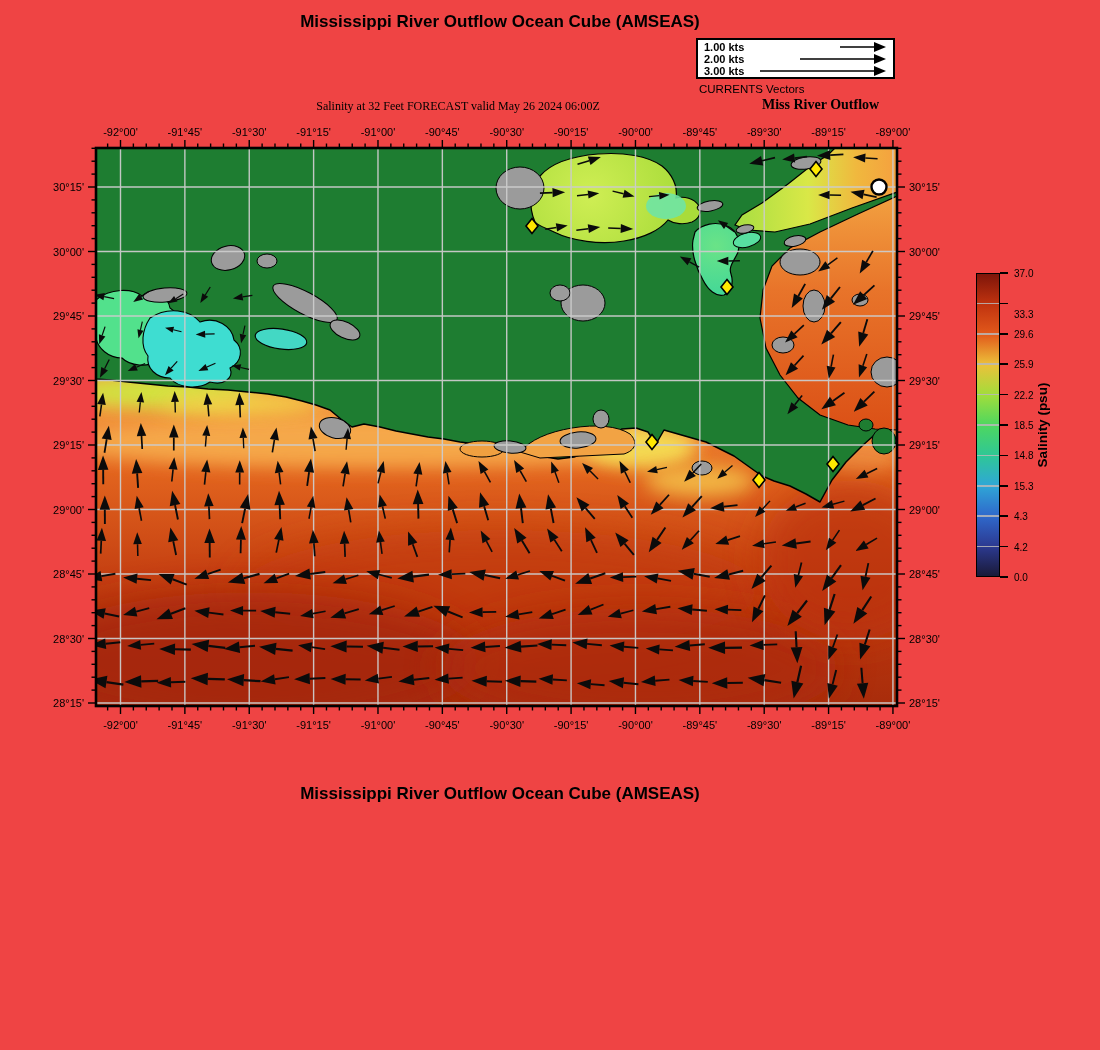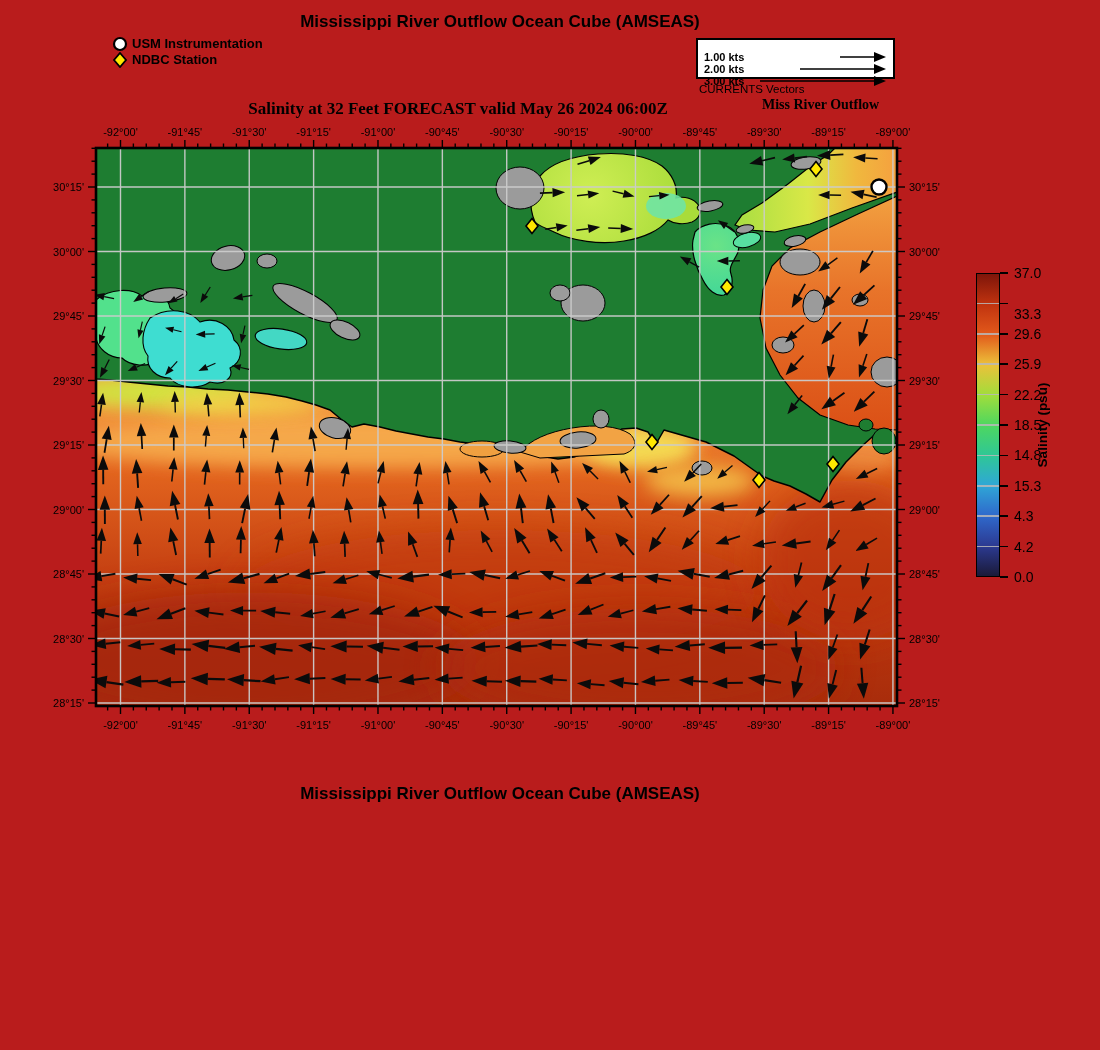--- a/index.html
+++ b/index.html
@@ -1,62 +1,48 @@
 <!DOCTYPE html>
 <html><head>
 <meta charset="utf-8">
 <style>
   html,body{margin:0;padding:0;background:#ffffff;}
-  .page{position:relative;width:1100px;height:1050px;background:#b91c1c;overflow:hidden;
+  .page{position:relative;width:1100px;height:1050px;background:#ef4444;overflow:hidden;
         font-family:"Liberation Sans",sans-serif;color:#000;}
   .abs{position:absolute;}
   .main-title{left:0;top:12px;width:1000px;text-align:center;font-size:17px;font-weight:bold;}
   .bottom-title{left:0;top:784px;width:1000px;text-align:center;font-size:17px;font-weight:bold;}
   .subtitle{left:0;top:99px;width:916px;text-align:center;font-family:"Liberation Serif",serif;
-            font-size:17px;font-weight:bold;}
+            font-size:12px;font-weight:normal;}
   .region-label{left:762px;top:97px;width:170px;text-align:left;font-family:"Liberation Serif",serif;
             font-size:14px;font-weight:bold;}
   .marker-legend{left:112px;top:36px;font-size:13px;font-weight:bold;line-height:16px;}
   .legend-row{display:flex;align-items:center;height:16px;}
   .legend-row svg{margin-right:3px;}
   .vector-scale-box{left:696px;top:38px;width:199px;height:41px;border:2.5px solid #000;
-            background:#fff;padding:11px 4px 0 6px;box-sizing:border-box;}
+            background:#fff;padding:1px 4px 0 6px;box-sizing:border-box;}
   .vs-row{display:flex;align-items:center;height:12px;}
   .vs-label{font-size:11px;font-weight:bold;width:52px;white-space:nowrap;}
   .vs-arrow{flex:1;height:12px;}
   .currents-label{left:699px;top:83px;font-size:11.5px;font-weight:normal;}
   .colorbar-wrap{left:0;top:0;}
   .cbar{left:976px;top:273px;width:24px;height:304px;border:1.6px solid #000;box-sizing:border-box;}
   .cbar-tickline{position:absolute;width:8px;height:1.6px;background:#000;}
   .cbar-gridline{position:absolute;left:977px;width:22px;height:1.6px;background:#b9b9b9;opacity:.85;}
-  .cbar-ticklabel{position:absolute;font-size:14px;left:1014px;transform:translateY(-50%);}
+  .cbar-ticklabel{position:absolute;font-size:10px;left:1014px;transform:translateY(-50%);}
   .cbar-axislabel{left:1042px;top:425px;transform:translate(-50%,-50%) rotate(-90deg);
             font-size:13.5px;font-weight:bold;white-space:nowrap;}
 </style>
 </head>
 <body>
 
 <div class="page">
 
   <div class="abs main-title">Mississippi River Outflow Ocean Cube (AMSEAS)</div>
 
-  <div class="abs marker-legend">
-    <div class="legend-row">
-      <svg width="17" height="16">
-        <circle cx="8" cy="8" r="6" fill="#ffffff" stroke="#000" stroke-width="2.2"></circle>
-      </svg>
-      <span>USM Instrumentation</span>
-    </div>
-    <div class="legend-row">
-      <svg width="17" height="16">
-        <path d="M8 1 L14 8 L8 15 L2 8 Z" fill="#ffe800" stroke="#000" stroke-width="1.8"></path>
-      </svg>
-      <span>NDBC Station</span>
-    </div>
-  </div>
 
   <div class="abs vector-scale-box">
       <div class="vs-row">
         <span class="vs-label">1.00 kts</span>
         <svg class="vs-arrow" width="132" height="12">
           <line x1="84" y1="6" x2="120" y2="6" stroke="#000" stroke-width="1.4"></line>
           <path d="M130,6 L118,1 L118,11 Z" fill="#000"></path>
         </svg>
       </div>
       <div class="vs-row">

